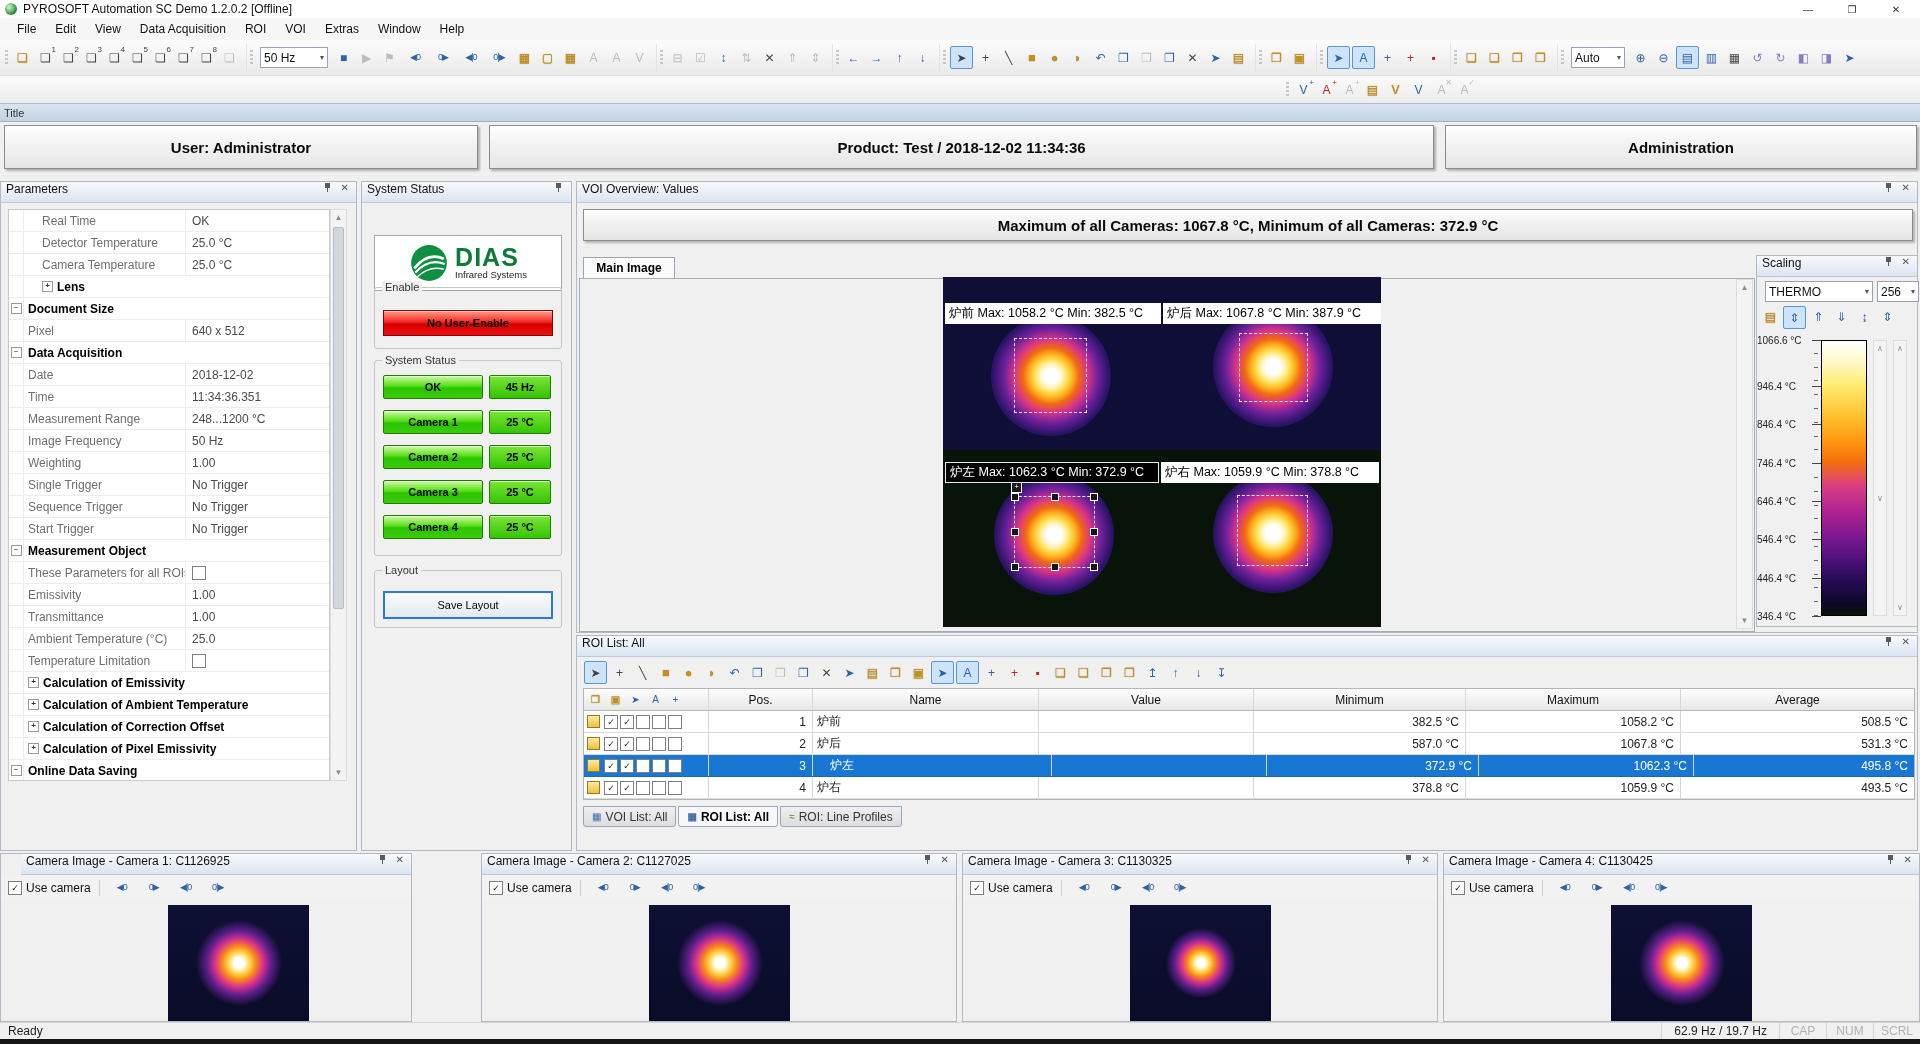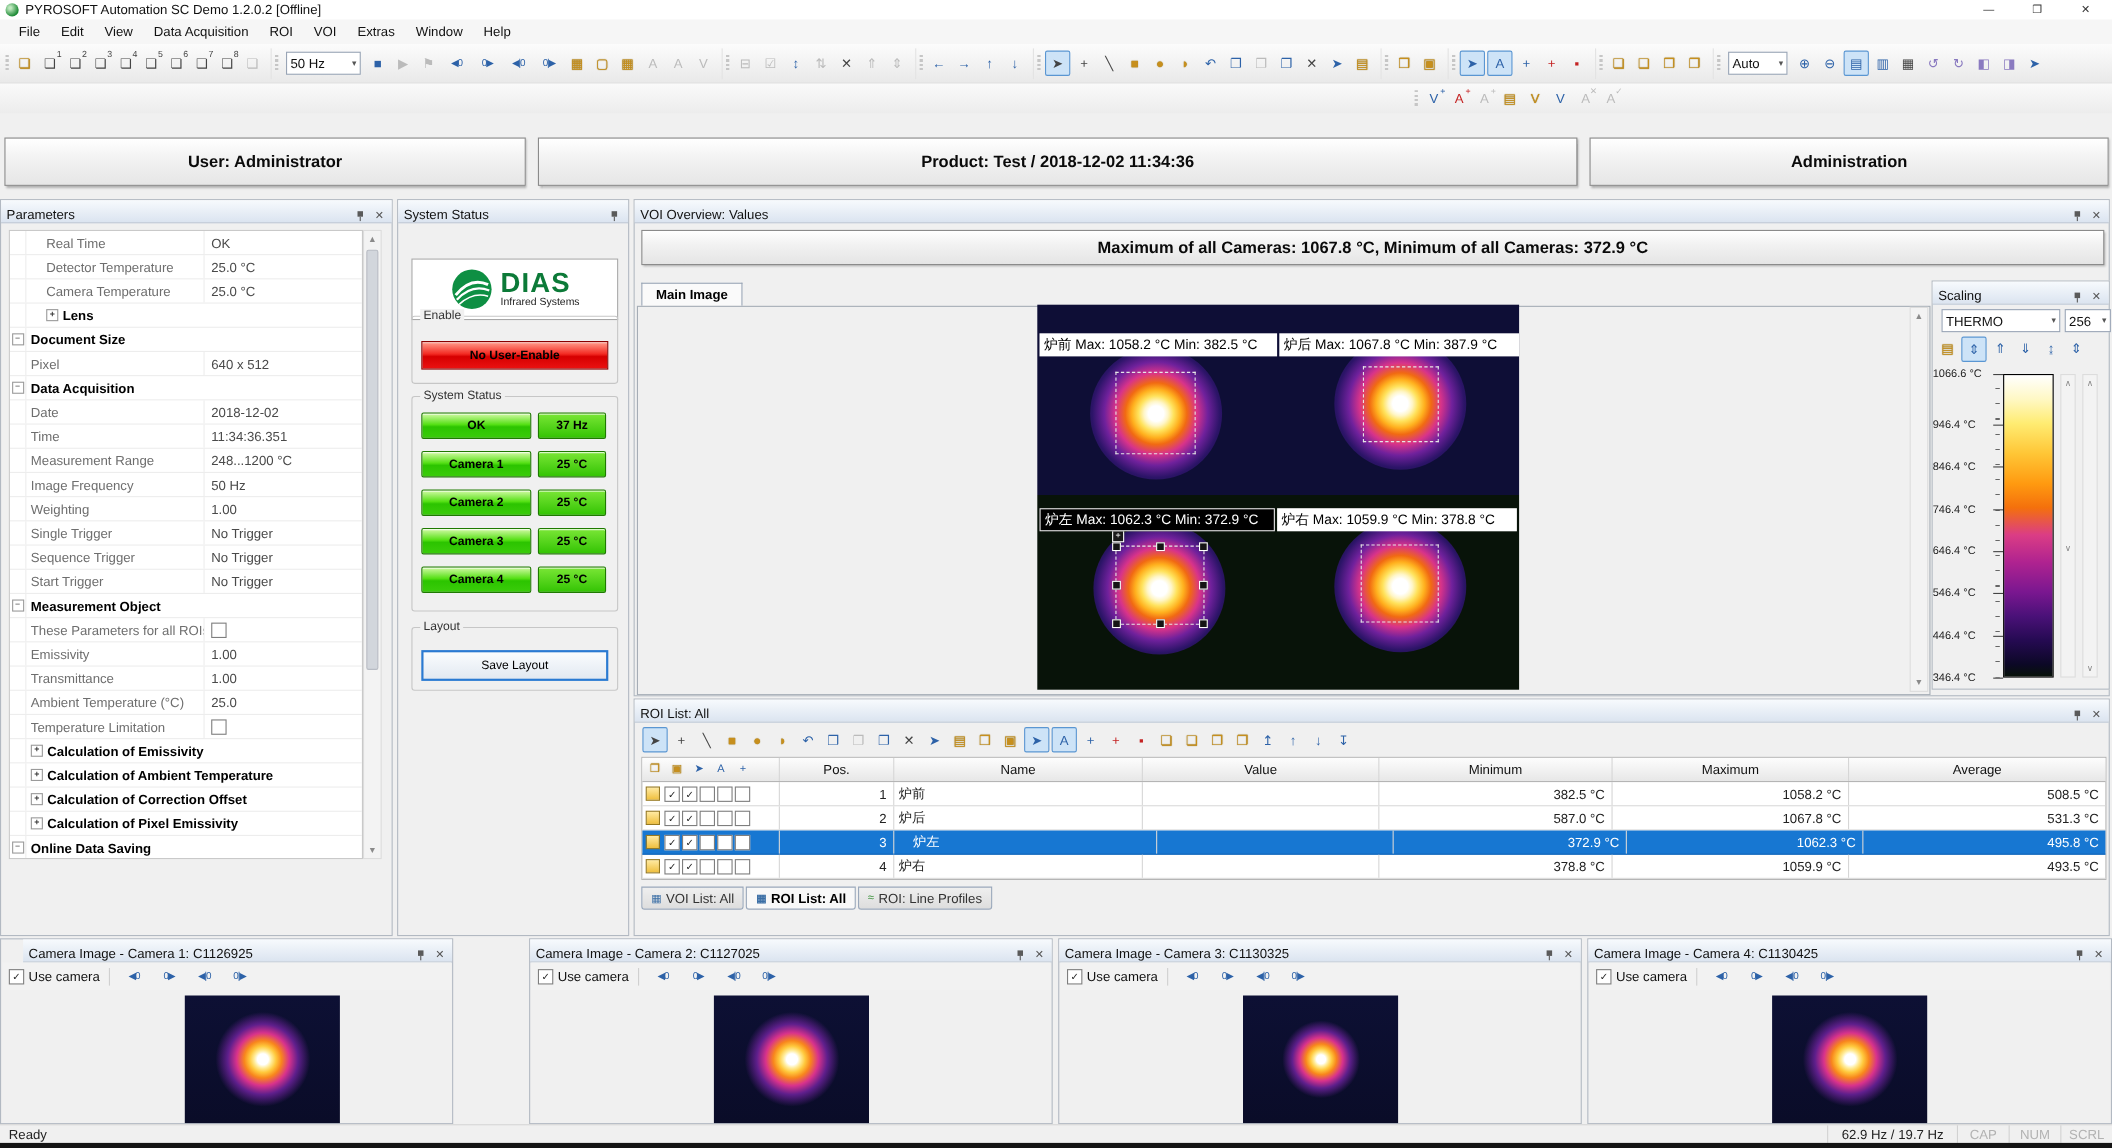--- a/index.html
+++ b/index.html
@@ -44,21 +44,21 @@
              border-bottom:1px solid #9fb0c2;font-size:11px;color:#333;display:flex;
              align-items:center;padding-left:4px;}
   .hbtn{position:absolute;top:125px;height:44px;box-sizing:border-box;
         background:linear-gradient(#ffffff,#f3f3f3 40%,#e6e6e6);border:1px solid #8b8b8b;
         box-shadow:inset 0 1px 0 #fff,1.5px 1.5px 2px rgba(0,0,0,.28);
         display:flex;align-items:center;justify-content:center;
         font-weight:bold;font-size:15px;color:#0a0a0a;}
   
   .panel{position:absolute;background:#f0f0f0;border:1px solid #b2b9c2;box-sizing:border-box;}
   .ptitle{height:20px;background:linear-gradient(#f7fafd,#dbe4f0);border-bottom:1px solid #bdc8d6;
-          display:flex;align-items:flex-end;font-size:12px;color:#111;padding:0 5px;}
+          display:flex;align-items:flex-start;font-size:12px;color:#111;padding:0 5px;}
   .ptools{margin-left:auto;display:flex;align-items:center;gap:8px;padding-right:2px;}
   .pin{position:relative;width:10px;height:11px;display:inline-block;}
   .pin::before{content:"";position:absolute;left:2px;top:1px;width:5px;height:5px;background:#5a5a5a;}
   .pin::after{content:"";position:absolute;left:4px;top:6px;width:1px;height:4px;background:#5a5a5a;}
   .xbtn{font-size:10px;color:#555;line-height:1;}
   .pgroup{position:absolute;border:1px solid #c6c6c6;border-radius:3px;box-sizing:border-box;}
   .pglabel{position:absolute;top:-7px;left:7px;background:#f0f0f0;padding:0 3px;font-size:11px;color:#333;}
   
   .pgrid{position:absolute;background:#fff;border:1px solid #c9c9c9;overflow:hidden;box-sizing:border-box;}
   .prow{height:21px;display:flex;align-items:stretch;border-bottom:1px solid #ededed;font-size:12px;}
@@ -285,20 +285,23 @@
         <span class="ic r">A<sup>+</sup></span>
         <span class="ic d">A<sup>+</sup></span>
         <span class="ic g">▤</span>
         <span class="ic g">V</span>
         <span class="ic b">V</span>
         <span class="ic d">A<sup>✕</sup></span>
         <span class="ic d">A<sup>✓</sup></span>
       </div>
   </div>
 
+  <div class="titlebar2">
+    <span>Title</span>
+  </div>
 
   <div class="hbtn" style="left:4px;width:474px;">User: Administrator</div>
   <div class="hbtn" style="left:489px;width:945px;">Product: Test / 2018-12-02 11:34:36</div>
   <div class="hbtn" style="left:1445px;width:472px;">Administration</div>
 
   <div class="panel" style="left:0;top:181px;width:357px;height:670px;">
     <div class="ptitle">
       <span>Parameters</span>
       <span class="ptools">
         <span class="pin"></span>
@@ -523,21 +526,21 @@
         <div class="diassub">Infrared Systems</div>
       </span>
     </div>
     <div class="pgroup" style="left:12px;top:105px;width:188px;height:62px;">
       <span class="pglabel">Enable</span>
       <div class="redbtn" style="left:8px;top:22px;width:170px;height:26px;">No User-Enable</div>
     </div>
     <div class="pgroup" id="statgroup" style="left:12px;top:178px;width:188px;height:196px;">
       <span class="pglabel">System Status</span>
     <div class="pill" style="left: 8px; top: 14px; width: 100px; height: 24px;">OK</div>
-        <div class="pill" style="left: 114px; top: 14px; width: 62px; height: 24px; background: linear-gradient(rgb(122, 230, 54), rgb(52, 196, 4));">37 Hz</div>
+        <div class="pill" style="left: 114px; top: 14px; width: 62px; height: 24px; background: linear-gradient(rgb(122, 230, 54), rgb(52, 196, 4));">45 Hz</div>
         <div class="pill" style="left: 8px; top: 49px; width: 100px; height: 24px;">Camera 1</div>
         <div class="pill" style="left: 114px; top: 49px; width: 62px; height: 24px; background: linear-gradient(rgb(122, 230, 54), rgb(52, 196, 4));">25 °C</div>
         <div class="pill" style="left: 8px; top: 84px; width: 100px; height: 24px;">Camera 2</div>
         <div class="pill" style="left: 114px; top: 84px; width: 62px; height: 24px; background: linear-gradient(rgb(122, 230, 54), rgb(52, 196, 4));">25 °C</div>
         <div class="pill" style="left: 8px; top: 119px; width: 100px; height: 24px;">Camera 3</div>
         <div class="pill" style="left: 114px; top: 119px; width: 62px; height: 24px; background: linear-gradient(rgb(122, 230, 54), rgb(52, 196, 4));">25 °C</div>
         <div class="pill" style="left: 8px; top: 154px; width: 100px; height: 24px;">Camera 4</div>
         <div class="pill" style="left: 114px; top: 154px; width: 62px; height: 24px; background: linear-gradient(rgb(122, 230, 54), rgb(52, 196, 4));">25 °C</div>
       </div>
     <div class="pgroup" style="left:12px;top:388px;width:188px;height:58px;">

